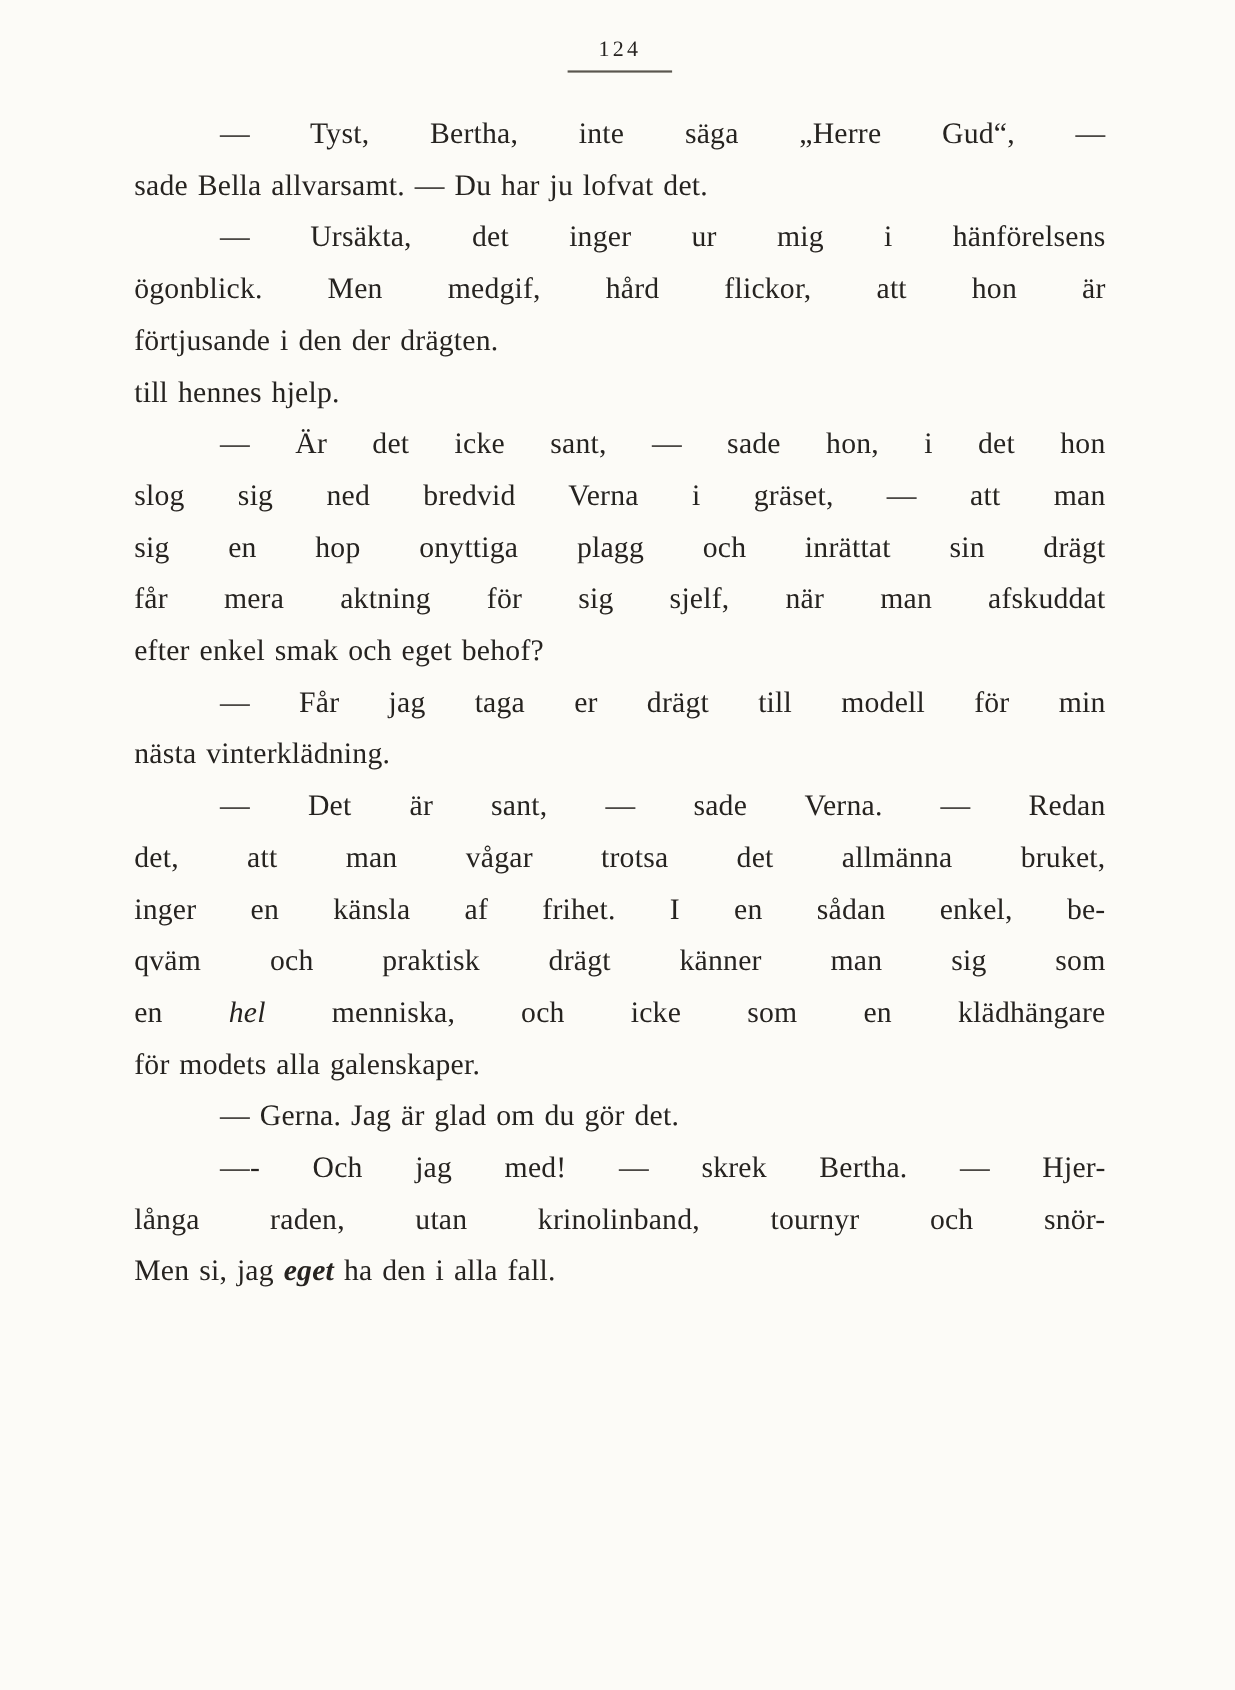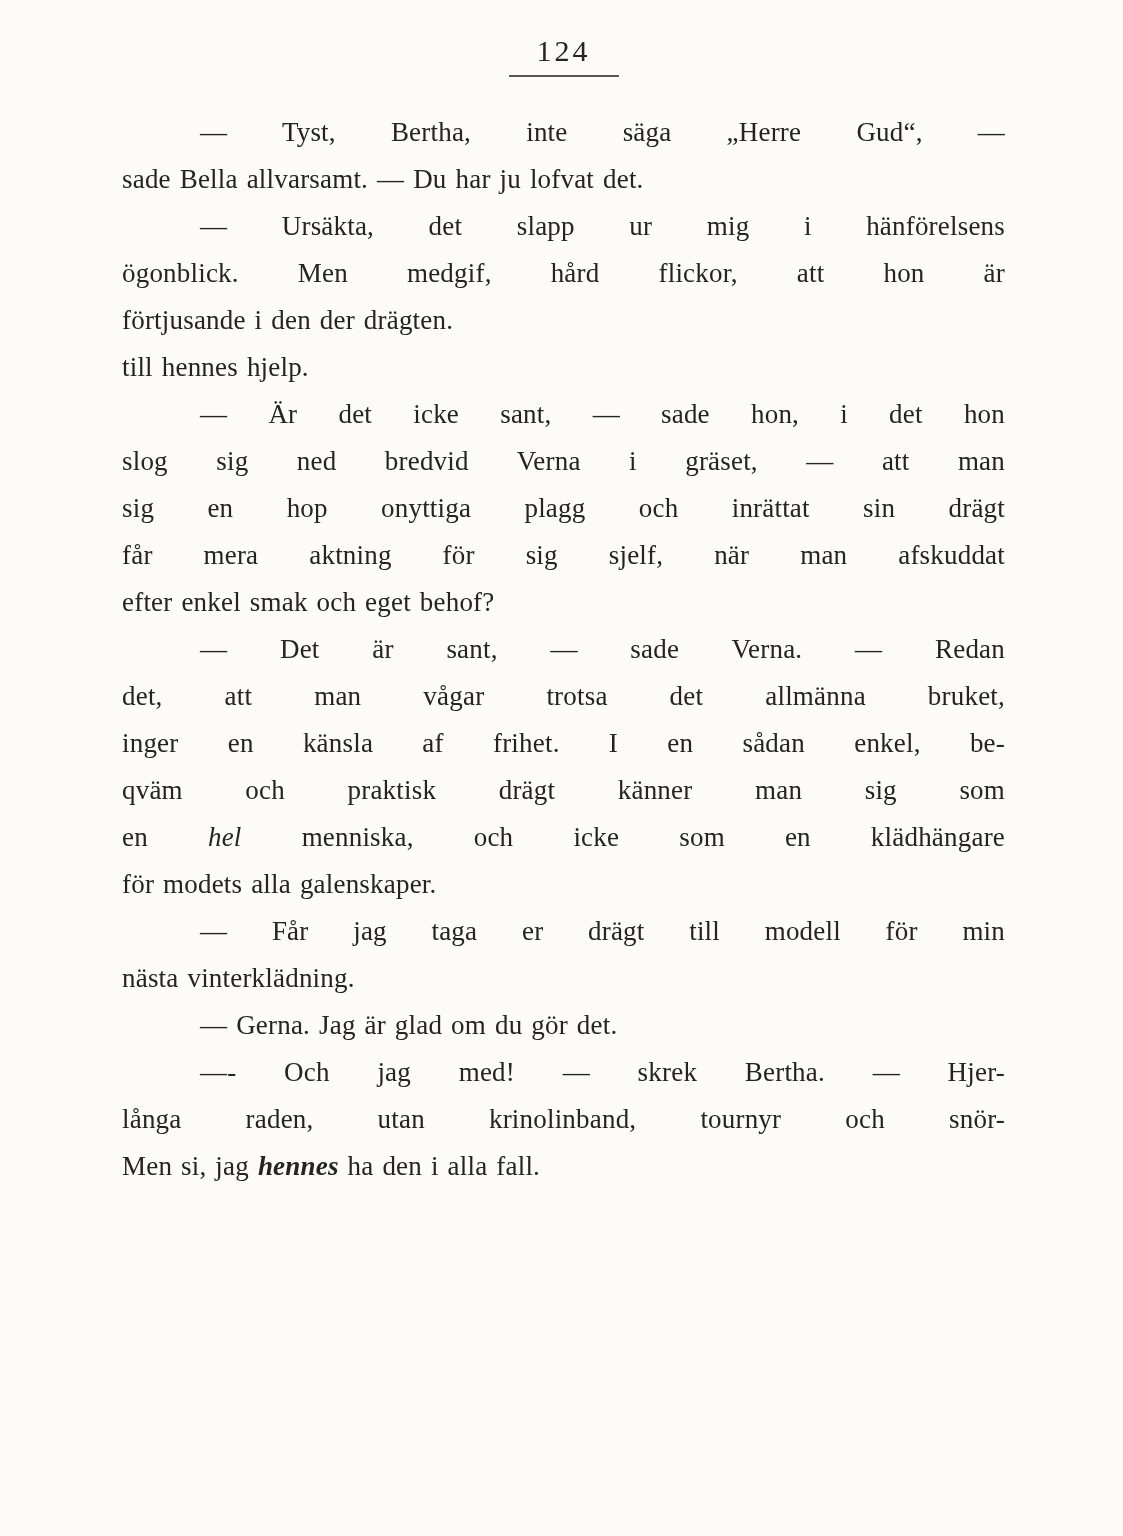--- a/index.html
+++ b/index.html
@@ -20,21 +20,21 @@
     color: #262320;
     padding: 34px 118px 0 122px;
     overflow: hidden;
   }
   .page-header {
     text-align: center;
     margin-bottom: 32px;
   }
   .page-number {
     display: inline-block;
-    font-size: 30px;
+    font-size: 20px;
     letter-spacing: 3px;
     padding: 0 28px 7px 28px;
     border-bottom: 2px solid #5a564f;
   }
   .text-block {
     font-size: 27px;
     line-height: 47px;
     letter-spacing: 0.2px;
     word-spacing: 2px;
   }
@@ -68,48 +68,48 @@
 <div class="page" style="background: rgb(252, 251, 247); color: rgb(38, 35, 32);">
   <div class="page-header">
     <span class="page-number" style="border-bottom-color: rgb(90, 86, 79);">124</span>
   </div>
   <div class="text-block">
       <div class="para">
         <div class="line first"><span>— Tyst, Bertha, inte säga „Herre Gud“, —</span></div>
         <div class="line last"><span>sade Bella allvarsamt. — Du har ju lofvat det.</span></div>
       </div>
       <div class="para">
-        <div class="line first"><span>— Ursäkta, det slapp ur mig i hänförelsens</span></div>
+        <div class="line first"><span>— Ursäkta, det inger ur mig i hänförelsens</span></div>
         <div class="line"><span>ögonblick. Men medgif, hård flickor, att hon är</span></div>
         <div class="line last"><span>förtjusande i den der drägten.</span></div>
       </div>
       <div class="para">
         <div class="line last"><span>till hennes hjelp.</span></div>
       </div>
       <div class="para">
         <div class="line first"><span>— Är det icke sant, — sade hon, i det hon</span></div>
         <div class="line"><span>slog sig ned bredvid Verna i gräset, — att man</span></div>
         <div class="line"><span>sig en hop onyttiga plagg och inrättat sin drägt</span></div>
         <div class="line"><span>får mera aktning för sig sjelf, när man afskuddat</span></div>
         <div class="line last"><span>efter enkel smak och eget behof?</span></div>
       </div>
       <div class="para">
+        <div class="line first"><span>— Får jag taga er drägt till modell för min</span></div>
+        <div class="line last"><span>nästa vinterklädning.</span></div>
+      </div>
+      <div class="para">
         <div class="line first"><span>— Det är sant, — sade Verna. — Redan</span></div>
         <div class="line"><span>det, att man vågar trotsa det allmänna bruket,</span></div>
         <div class="line"><span>inger en känsla af frihet. I en sådan enkel, be-</span></div>
         <div class="line"><span>qväm och praktisk drägt känner man sig som</span></div>
         <div class="line"><span>en </span><em>hel</em><span> menniska, och icke som en klädhängare</span></div>
         <div class="line last"><span>för modets alla galenskaper.</span></div>
       </div>
       <div class="para">
-        <div class="line first"><span>— Får jag taga er drägt till modell för min</span></div>
-        <div class="line last"><span>nästa vinterklädning.</span></div>
-      </div>
-      <div class="para">
         <div class="line first last"><span>— Gerna. Jag är glad om du gör det.</span></div>
       </div>
       <div class="para">
         <div class="line first"><span>—- Och jag med! — skrek Bertha. — Hjer-</span></div>
         <div class="line"><span>långa raden, utan krinolinband, tournyr och snör-</span></div>
-        <div class="line last"><span>Men si, jag </span><em class="bold">hennes</em><span> ha den i alla fall.</span></div>
+        <div class="line last"><span>Men si, jag </span><em class="bold">eget</em><span> ha den i alla fall.</span></div>
       </div>
     </div>
 </div>
 
 </body></html>

